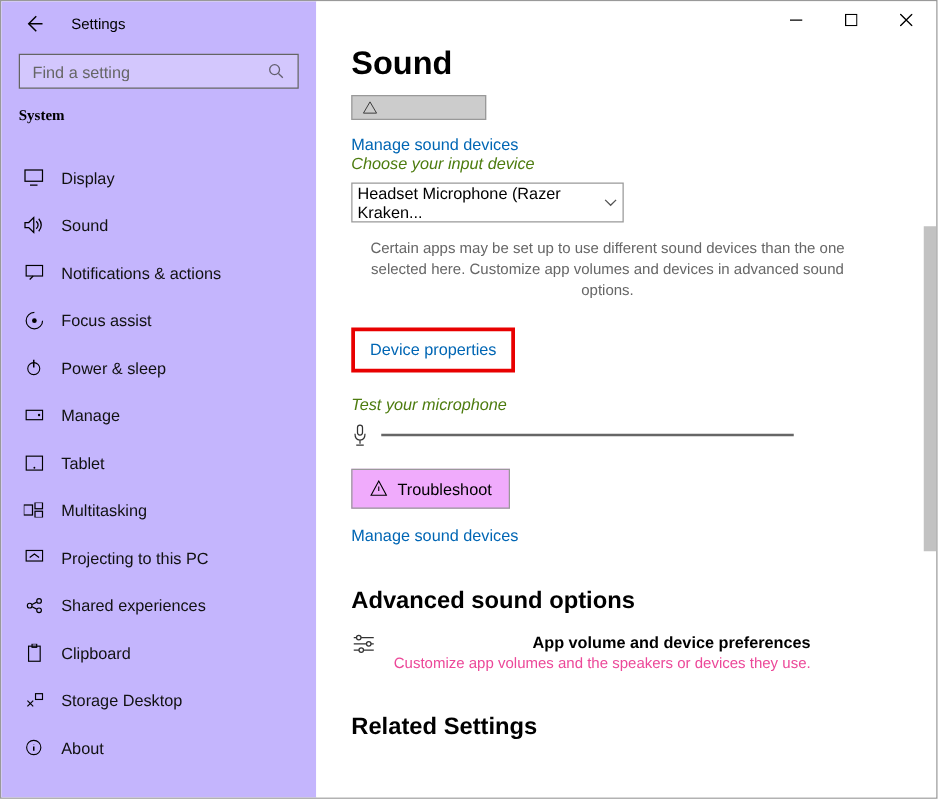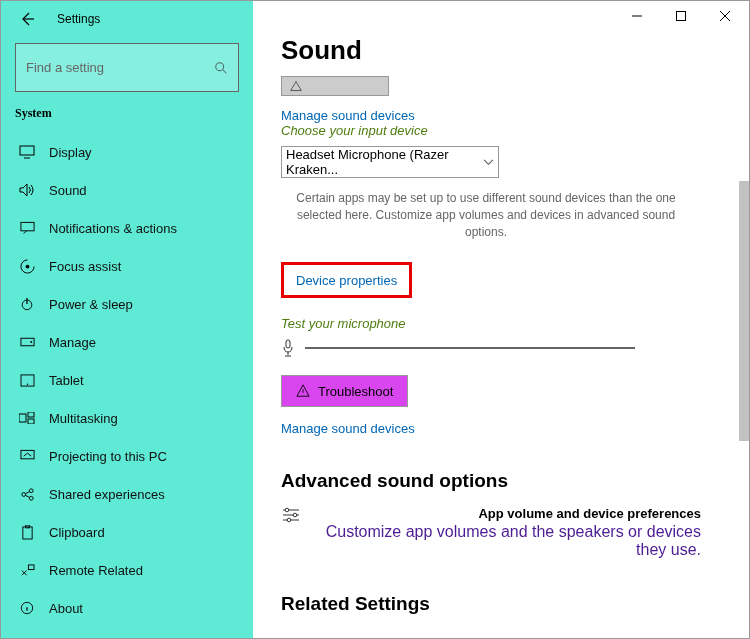--- a/index.html
+++ b/index.html
@@ -1,50 +1,50 @@
 <!DOCTYPE html>
 <html><head>
   <meta charset="utf-8">
   <style>
     * { box-sizing: border-box; margin: 0; padding: 0; font-family: "Segoe UI", -apple-system, sans-serif; }
     body { width: 750px; height: 639px; overflow: hidden; background: #fff; border: 1px solid #999; position: relative; }
     .window { display: flex; width: 100%; height: 100%; }
-    .sidebar { width: 252px; min-width: 252px; background: #5eead4; height: 100%; overflow-y: auto; padding-bottom: 16px; }
+    .sidebar { width: 252px; min-width: 252px; background: #c4b5fd; height: 100%; overflow-y: auto; padding-bottom: 16px; }
     .top-row { display: flex; align-items: center; height: 36px; padding-left: 18px; gap: 22px; }
     .back-icon { width: 16px; height: 16px; display: flex; align-items: center; justify-content: center; }
     .settings-label { font-size: 12px; color: #000; }
     .home-row { display: flex; align-items: center; height: 36px; padding-left: 18px; gap: 14px; cursor: pointer; }
     .home-row .icon { width: 16px; height: 16px; display:flex; align-items:center; }
     .home-row .label { font-size: 13px; color: #000; }
-    .search-box { margin: 6px 14px 14px 14px; border: 1px solid #646464; background: rgba(255,255,255,0.25); height: 49px; display: flex; align-items: center; padding: 0 10px; justify-content: flex-end; }
+    .search-box { margin: 6px 14px 14px 14px; border: 1px solid #646464; background: rgba(255,255,255,0.25); height: 28px; display: flex; align-items: center; padding: 0 10px; justify-content: flex-end; }
     .search-box input { flex: 1; background: transparent; border: none; outline: none; font-size: 13px; color: #555; }
     .search-box input::placeholder { color: #666; }
     .search-box .icon { width: 14px; height: 14px; opacity: 0.7; }
     .category-header { font-size: 12px; font-weight: 600; padding: 0 14px 12px 14px; color: #000; font-family: Liberation Serif, serif; }
-    .nav-item { display: flex; align-items: center; height: 38px; padding-left: 18px; gap: 14px; cursor: pointer; font-size: 13px; color: #111; }
+    .nav-item { display: flex; align-items: flex-end; height: 38px; padding-left: 18px; gap: 14px; cursor: pointer; font-size: 13px; color: #111; }
     .nav-item .icon { width: 16px; height: 16px; display:flex; align-items:center; justify-content:center; }
     .main { flex: 1; background: #fff; display:flex; flex-direction:column; }
     .titlebar { height: 30px; display: flex; justify-content: flex-end; align-items: center; padding: 0 2px; }
     .titlebar .btn { width: 44px; height: 30px; display: flex; align-items: center; justify-content: center; cursor: pointer; font-size: 13px; }
     .content { flex:1; padding: 4px 48px 0 28px; overflow-y:auto; position:relative; }
     h1.page-title { font-size: 26px; font-weight: 600; margin-bottom: 10px; }
     .clipped-bar { border:1px solid #999; background:#ccc; height:20px; width:108px; margin-bottom:12px; display:flex; align-items:center; padding-left:8px; gap:6px; font-size:11px; color:#444; overflow:hidden;}
     .link { color:#0066b4; font-size:13px; cursor:pointer; }
     .section-title { font-size:19px; font-weight:600; margin-top:34px; margin-bottom:14px; }
     .small-label { font-size:13px; color:#4d7c0f; margin-bottom:8px;font-style:italic; }
     .dropdown { width:218px; height:32px; border:1px solid #999; display:flex; align-items:center; padding:0 4px; justify-content:space-between; cursor:pointer; font-size:13px; }
     .dropdown .chev { font-size:11px; color:#444; }
     .desc { font-size:12px; color:#666; margin-top:12px; line-height:1.4; max-width:410px;text-align:center; }
     .highlight-box { border:3px solid #e80000; display:inline-block; padding:6px 12px; margin-top:22px; }
     .mic-test-row { display:flex; align-items:center; gap:10px; margin-top:6px; }
     .mic-bar { flex:1; max-width:330px; height:2px; background:#666; }
-    .btn-secondary { background:#d946ef; border:1px solid #999; height:32px; padding:0 14px; display:inline-flex; align-items:center; gap:8px; font-size:13px; cursor:pointer; margin-top:18px; margin-bottom:14px; }
+    .btn-secondary { background:#f0abfc; border:1px solid #999; height:32px; padding:0 14px; display:inline-flex; align-items:center; gap:8px; font-size:13px; cursor:pointer; margin-top:18px; margin-bottom:14px; }
     .adv-row { display:flex; gap:14px; margin-top:2px;text-align:right; }
     .adv-text .t1 { font-size:13px; font-weight:600; color:#000; }
-    .adv-text .t2 { font-size:16px; color:#4c1d95; margin-top:2px; }
+    .adv-text .t2 { font-size:12px; color:#ec4899; margin-top:2px; }
     .scrollbar-thumb { position:absolute; right:0; top:150px; width:10px; height:260px; background:#c2c2c2; }
     svg { display:block; }
   </style>
 </head>
 <body>
 
 <div class="window">
   <div class="sidebar">
     <div class="top-row">
       <span class="back-icon">
@@ -171,21 +171,21 @@
         </span>
       <span>Clipboard</span>
     </div>
     <div class="nav-item">
       <span class="icon">
           <svg width="15" height="13" viewBox="0 0 16 14">
             <path d="M2 12 L7 7 M2 7 L7 12" stroke="#000"></path>
             <rect x="9" y="1" width="6" height="5" stroke="#000" fill="none"></rect>
           </svg>
         </span>
-      <span>Remote Related</span>
+      <span>Storage Desktop</span>
     </div>
     <div class="nav-item">
       <span class="icon">
           <svg width="14" height="14" viewBox="0 0 16 16">
             <circle cx="8" cy="8" r="6.5" stroke="#000" fill="none"></circle>
             <path d="M8 5 V5.2 M8 7 V11" stroke="#000" stroke-width="1.4"></path>
           </svg>
         </span>
       <span>About</span>
     </div>

